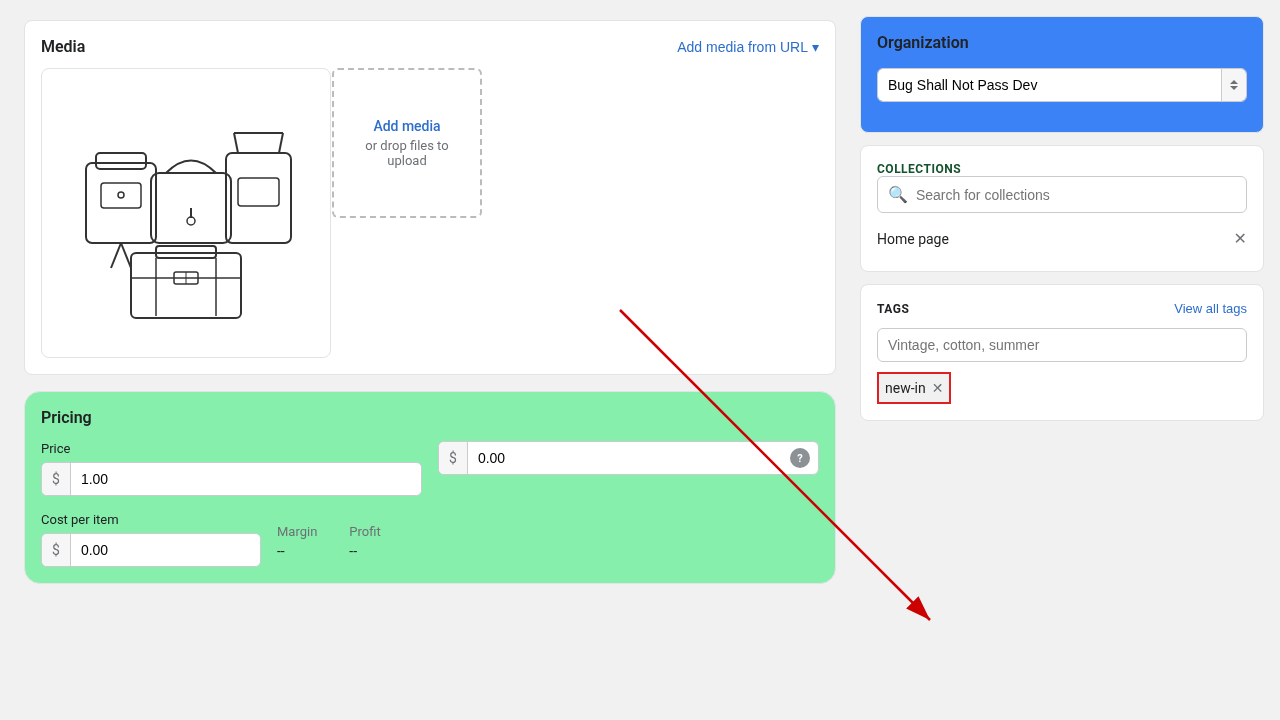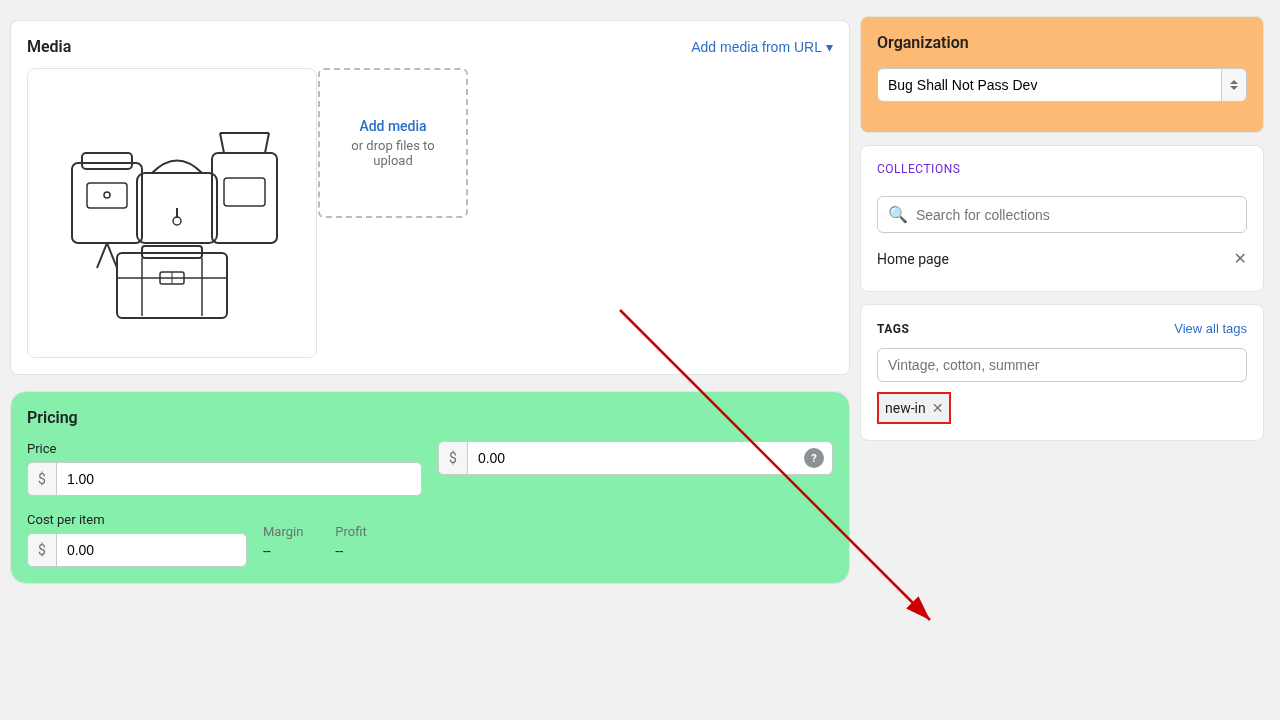--- a/index.html
+++ b/index.html
@@ -9,21 +9,21 @@
       display: flex;
       width: 1280px;
       height: 720px;
       overflow: hidden;
       font-size: 14px;
       color: #202223;
     }
 
     .left-panel {
       flex: 1;
-      padding: 20px 10px;
+      padding: 20px 24px;
       display: flex;
       flex-direction: column;
       gap: 16px;
       overflow: hidden;
     }
 
     .right-panel {
       width: 420px;
       background: #f1f1f1;
       padding: 0 0 0 0;
@@ -238,21 +238,21 @@
 
     .margin-profit-item label {
       display: block;
       font-size: 13px;
       color: #6d7175;
       margin-bottom: 4px;
     }
 
     
     .org-section {
-      background: #fdba74;
+      background: #3b82f6;
       border: 1px solid #e1e3e5;
       border-radius: 8px;
       margin: 16px 16px 0 0;
       padding: 16px;
     }
 
     .org-title {
       font-size: 16px;
       font-weight: 600;
       margin-bottom: 16px;
@@ -335,25 +335,25 @@
     .collections-section {
       background: #fff;
       border: 1px solid #e1e3e5;
       border-radius: 8px;
       margin: 12px 16px 0 0;
       padding: 16px;
     }
 
     .collections-title {
       font-size: 12px;
-      font-weight: 400;
+      font-weight: 700;
       letter-spacing: 0.5px;
       text-transform: uppercase;
-      color: #6d28d9;
-      margin-bottom: 20px;
+      color: #14532d;
+      margin-bottom: 0;
     }
 
     .search-collections {
       display: flex;
       align-items: center;
       border: 1px solid #c9cccf;
       border-radius: 6px;
       padding: 8px 10px;
       gap: 8px;
       background: #fff;

